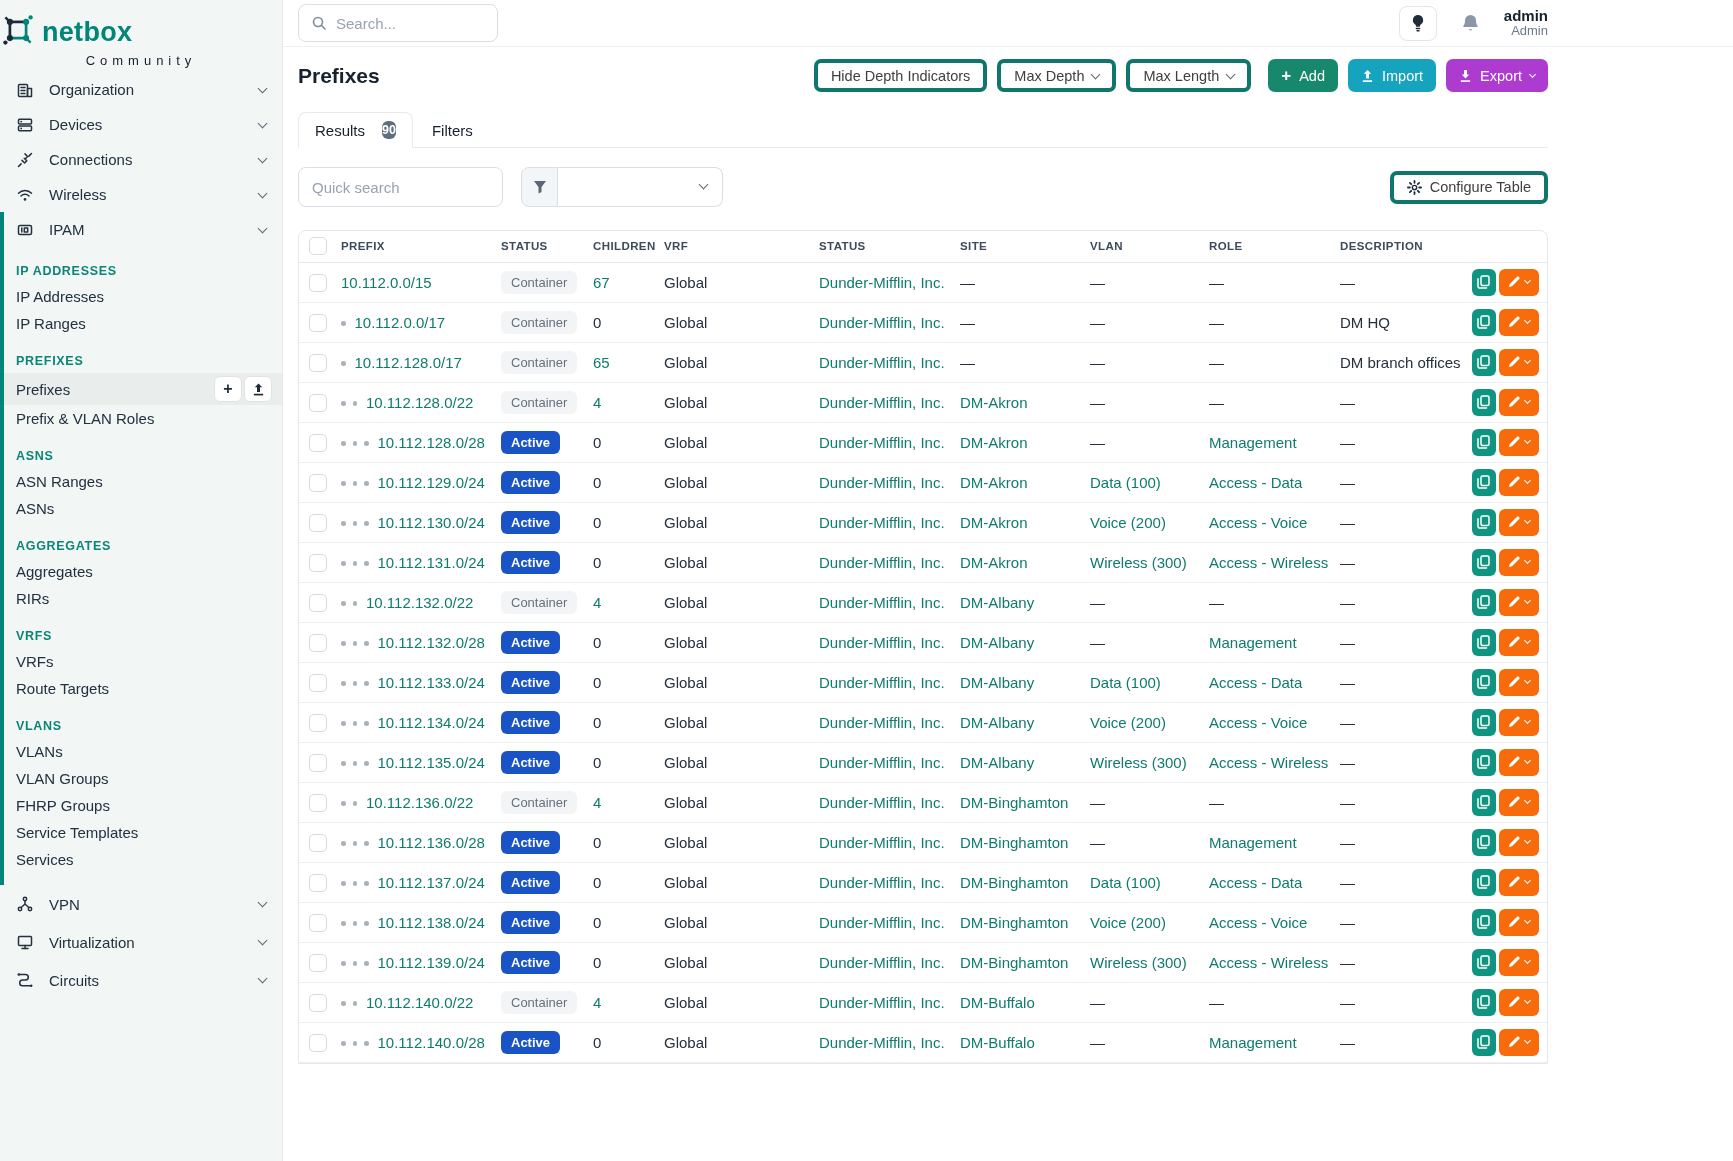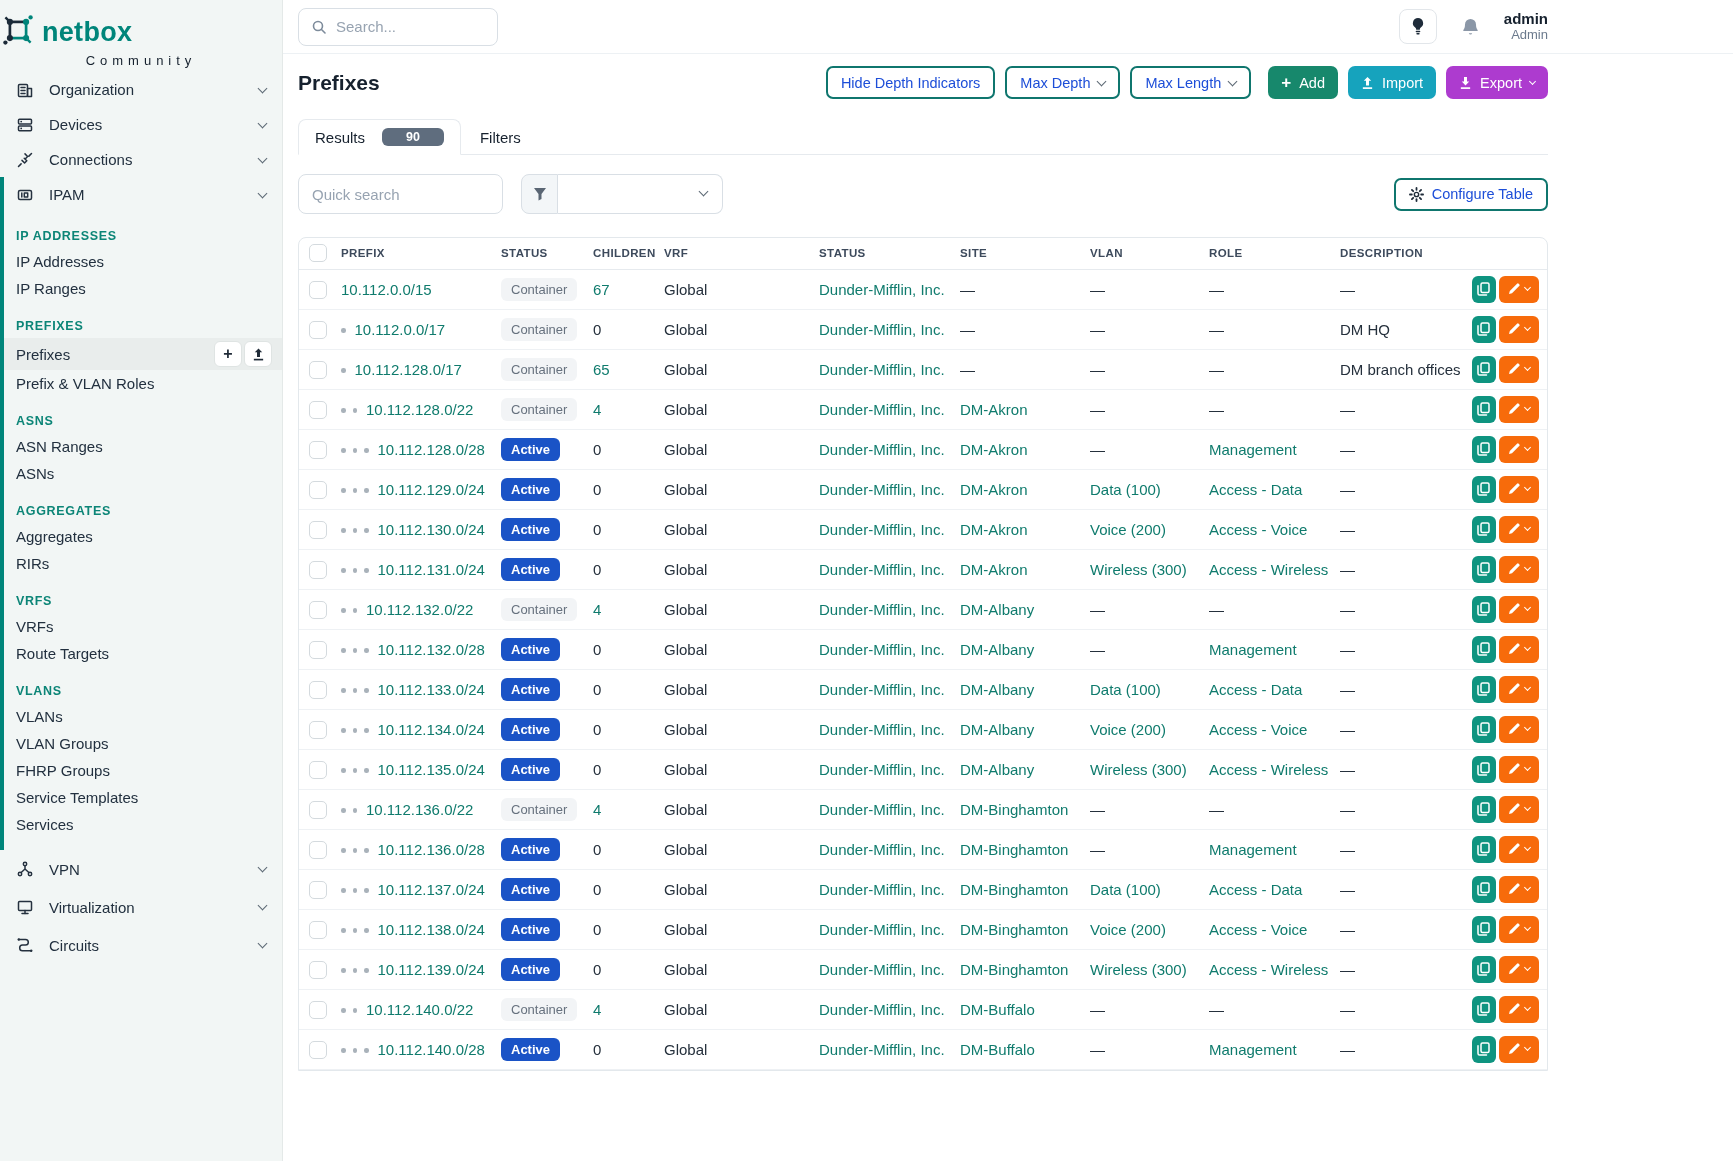--- a/index.html
+++ b/index.html
@@ -34,21 +34,21 @@
   .sub-item { font-size:15px; color:#22303f; padding:5px 10px 5px 12px; min-height:27px;
     cursor:pointer; display:flex; align-items:center; }
   .sub-item.active { background:#e9edec; padding-top:3px; padding-bottom:3px; }
   .mini-btns { margin-left:auto; display:flex; gap:2px; }
   .mini-btn { width:28px; height:26px; background:#fff; border:1px solid #dfe4e3;
     border-radius:6px; display:flex; align-items:center; justify-content:center; cursor:pointer; }
   .mini-plus { font-size:16px; font-weight:bold; color:#1f2a37; line-height:1; }
 
   
   main { flex:1; background:#fff; }
-  .topbar { height:54px; border-bottom:1px solid #edf1f4; display:flex; align-items:center; }
+  .topbar { height:47px; border-bottom:1px solid #edf1f4; display:flex; align-items:center; }
   .topbar-inner { width:1265px; padding-left:15px; display:flex; align-items:center; }
   .search-box { width:200px; height:38px; border:1px solid #d9dfe5; border-radius:8px;
     display:flex; align-items:center; gap:9px; padding:0 12px; background:#fff; }
   .search-box input { border:none; outline:none; font-size:15px; color:#3c4a5a; width:140px;
     font-family:"Liberation Sans",sans-serif; background:transparent; }
   .search-box input::placeholder { color:#97a3b1; }
   .top-right { margin-left:auto; display:flex; align-items:center; gap:25px; }
   .bulb-btn { width:38px; height:35px; border:1px solid #e2e6ea; border-radius:8px;
     background:#fff; display:flex; align-items:center; justify-content:center; cursor:pointer; }
   .bell { display:flex; cursor:pointer; }
@@ -56,35 +56,35 @@
   .user-name { font-weight:bold; font-size:15px; color:#16212e; }
   .user-role { font-size:13px; color:#6b7a8d; }
 
   .content { padding-left:15px; width:1265px; }
   .page-head { height:57px; display:flex; align-items:center; }
   .title { font-size:21px; font-weight:bold; color:#16212e; }
   .toolbar { margin-left:auto; display:flex; gap:10px; align-items:center; }
   .btn { height:33px; border-radius:7px; font-size:14.5px; display:inline-flex;
     align-items:center; gap:8px; padding:0 13px; cursor:pointer;
     font-family:"Liberation Sans",sans-serif; white-space:nowrap; }
-  .btn-outline { background:#fff; border:2px solid #0f766e; color:#1d4ed8; }
+  .btn-outline { background:#fff; border:4px solid #0f766e; color:#404040; }
   .btn-add { background:#17886c; color:#fff; border:none; margin-left:7px; font-weight:500; }
   .btn-import { background:#16a3bd; color:#fff; border:none; font-weight:500; }
   .btn-export { background:#ad3bcf; color:#fff; border:none; font-weight:500; }
   .plus-glyph { font-size:17px; font-weight:bold; line-height:1; }
 
   .tabs { width:1250px; border-bottom:1px solid #e6eaee; display:flex; align-items:flex-end;
     margin-top:8px; }
   .tab { font-size:15px; color:#16212e; cursor:pointer; }
   .tab-active { border:1px solid #e6eaee; border-bottom:1px solid #fff; margin-bottom:-1px;
     border-radius:8px 8px 0 0; background:#fff; padding:8px 16px; display:flex;
     align-items:center; gap:17px; }
   .tab-plain { padding:8px 19px; }
   .badge-count { background:#5f6d7e; color:#fff; border-radius:6px; font-size:12.5px;
-    padding:2px 24px; font-weight:bold; }
+    padding:2px 0; font-weight:bold; }
 
   .controls { margin-top:19px; width:1250px; display:flex; align-items:center; }
   .quick-search { width:205px; height:40px; border:1px solid #d9dfe5; border-radius:8px;
     padding:0 13px; font-size:15px; color:#3c4a5a; outline:none;
     font-family:"Liberation Sans",sans-serif; }
   .quick-search::placeholder { color:#97a3b1; }
   .filter-group { margin-left:18px; display:flex; }
   .filter-addon { width:37px; height:40px; background:#f3f6f8; border:1px solid #d9dfe5;
     border-radius:8px 0 0 8px; display:flex; align-items:center; justify-content:center; }
   .filter-select { width:165px; height:40px; border:1px solid #d9dfe5; border-left:none;
@@ -174,20 +174,31 @@
           <span class="nav-label">Devices</span>
           <span class="chevron nav-chev"></span>
         </div>
         <div class="nav-item">
           <span class="nav-icon">
             <svg width="18" height="18" viewBox="0 0 18 18">
               <path d="M2.5 15.5l2.6-2.6M6 9.4l2.6 2.6 2.2-2.2L8.2 7.2M9 2.9l2.6 2.6M11.6 5.5L9.4 7.7M15.5 2.5l-2.6 2.6" fill="none" stroke="#25313f" stroke-width="1.5" stroke-linecap="round" stroke-linejoin="round"></path>
             </svg>
           </span>
           <span class="nav-label">Connections</span>
+          <span class="chevron nav-chev"></span>
+        </div>
+        <div class="nav-item">
+          <span class="nav-icon">
+            <svg width="18" height="18" viewBox="0 0 18 18">
+              <path d="M2.5 7.2a9 9 0 0 1 13 0" fill="none" stroke="#25313f" stroke-width="1.5" stroke-linecap="round" stroke-linejoin="round"></path>
+              <path d="M5 10a5.6 5.6 0 0 1 8 0" fill="none" stroke="#25313f" stroke-width="1.5" stroke-linecap="round" stroke-linejoin="round"></path>
+              <circle cx="9" cy="13.4" r="1.3" fill="#25313f"></circle>
+            </svg>
+          </span>
+          <span class="nav-label">Wireless</span>
           <span class="chevron nav-chev"></span>
         </div>
       </nav>
     <div class="ipam-group">
       <div id="ipam-head">
           <div class="nav-item">
             <span class="nav-icon">
               <svg width="18" height="18" viewBox="0 0 18 18">
                 <rect x="2.5" y="4.5" width="13" height="9" rx="1.5" fill="none" stroke="#25313f" stroke-width="1.5" stroke-linecap="round" stroke-linejoin="round"></rect>
                 <line x1="5.8" y1="7" x2="5.8" y2="11" fill="none" stroke="#25313f" stroke-width="1.5" stroke-linecap="round" stroke-linejoin="round"></line>

